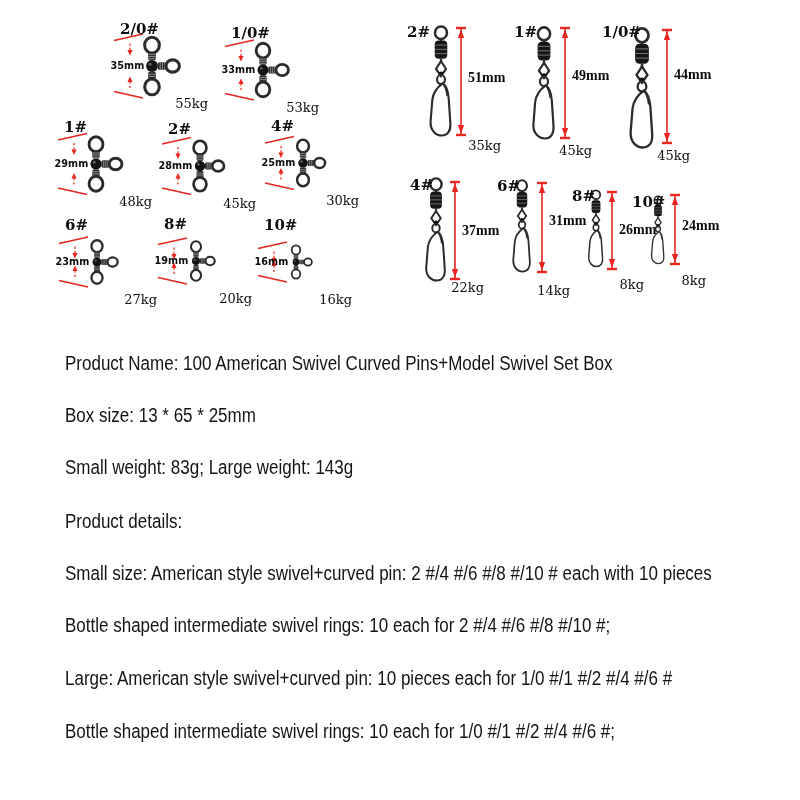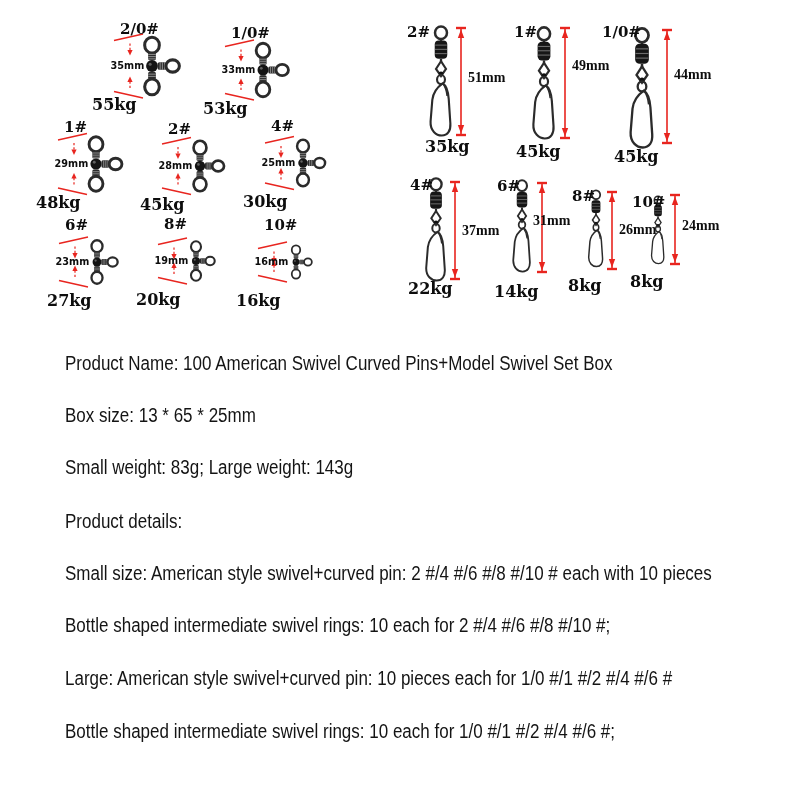--- a/index.html
+++ b/index.html
@@ -2,21 +2,21 @@
 <html><head>
 <meta charset="utf-8">
 <style>
   html,body{margin:0;padding:0;background:#fff;}
   .sheet{position:relative;width:800px;height:800px;background:#ffffff;overflow:hidden;
          font-family:"Liberation Sans",sans-serif;color:#121212;}
   .item{position:absolute;}
   .item svg{position:absolute;left:0;top:0;overflow:visible;}
   .lbl{position:absolute;white-space:nowrap;color:#0d0d0d;line-height:1;}
   .size-lbl{font-family:"DejaVu Serif",serif;font-weight:bold;font-size:15px;}
-  .kg-lbl{font-family:"DejaVu Serif",serif;font-weight:bold;font-size:16px;text-align:left;}
+  .kg-lbl{font-family:"DejaVu Serif",serif;font-weight:normal;font-size:13px;text-align:right;}
   .mm-small{font-family:"DejaVu Sans",sans-serif;font-weight:bold;font-size:11px;
             transform:scaleX(.88);transform-origin:right center;}
   .mm-big{font-family:Liberation Serif, serif;font-weight:bold;font-size:14px;}
   .desc-line{position:absolute;left:65px;white-space:nowrap;font-size:20px;
              letter-spacing:0;transform:scaleX(.85);transform-origin:left top;color:#141414;}
 </style>
 </head>
 <body>
 
 <div class="sheet">
@@ -204,21 +204,21 @@
             <ellipse cx="20.3" cy="0" rx="6.6" ry="6" fill="none" stroke="#2b2b2b" stroke-width="3"></ellipse>
             <rect x="-3.8" y="5.6" width="7.6" height="8.2" rx="1.6" fill="#2b2b2b"></rect>
             <line x1="-3.8" y1="8" x2="3.8" y2="8" stroke="#999" stroke-width=".9"></line>
             <line x1="-3.8" y1="10.2" x2="3.8" y2="10.2" stroke="#999" stroke-width=".9"></line>
             <line x1="-3.8" y1="12.4" x2="3.8" y2="12.4" stroke="#999" stroke-width=".9"></line>
             <ellipse cx="0" cy="20.5" rx="7.2" ry="7.8" fill="none" stroke="#2b2b2b" stroke-width="3"></ellipse>
           </g>
         </svg>
         <span class="lbl size-lbl" style="left:30px;top:4px">6#</span>
         <span class="lbl mm-small" style="right:66px;top:42px">23mm</span>
-        <span class="lbl kg-lbl" style="left:12px;top:79px;width:116px">27kg</span>
+        <span class="lbl kg-lbl" style="left:6px;top:79px;width:116px">27kg</span>
       </div>
       <div class="item" style="left: 134px; top: 213px; width: 120px; height: 95px;">
         <svg width="120" height="95" viewBox="0 0 120 95">
           <line x1="24" y1="31.5" x2="53" y2="25" stroke="#e8251f" stroke-width="1.4"></line>
           <line x1="40" y1="34.5" x2="40" y2="41.5" stroke="#e8251f" stroke-width="1.2" stroke-dasharray="2.2,2"></line>
           <polygon points="37.4,41 42.6,41 40,46.5" fill="#e8251f"></polygon>
           <line x1="40" y1="54.5" x2="40" y2="61.5" stroke="#e8251f" stroke-width="1.2" stroke-dasharray="2.2,2"></line>
           <polygon points="37.4,55 42.6,55 40,49.5" fill="#e8251f"></polygon>
           <line x1="24" y1="64.5" x2="53" y2="71" stroke="#e8251f" stroke-width="1.4"></line>
           <g transform="translate(62 48) scale(0.696)">
@@ -325,21 +325,21 @@
             <line x1="-6" y1="28.6" x2="6" y2="28.6" stroke="#6d6d6d" stroke-width="1.1"></line>
             <line x1="0" y1="34" x2="0" y2="37" stroke-width="2.4"></line>
             <path d="M0,36.5 L-5.2,44.5 L0,52 L5.2,44.5 Z" stroke-width="2.2"></path>
             <circle cx="0" cy="49.5" r="2.4" fill="#101010" stroke="none"></circle>
             <ellipse cx="0" cy="55.5" rx="4.1" ry="4.7" stroke-width="2.2"></ellipse>
             <path d="M1.8,59.5 C-2.5,62.5 -8,68.5 -9,76.5 L-10.8,99 C-11.3,108.5 -5,113.5 0.8,113.5 C7,113.5 10.2,108.5 9.7,101 L8,75.5 C7.3,66.5 5.2,61.5 1.8,59.5 Z" stroke-width="2.2"></path>
             <path d="M1.8,59.5 C4.4,63 5.8,67.5 6.3,72.5" stroke-width="1.5"></path>
           </g>
         </svg>
         <span class="lbl size-lbl" style="left:2px;top:3px">1#</span>
-        <span class="lbl mm-big" style="left:60px;top:37px">49mm</span>
+        <span class="lbl mm-big" style="left:60px;top:47px">49mm</span>
         <span class="lbl kg-lbl" style="left:4px;top:122px;width:76px">45kg</span>
       </div>
       <div class="item" style="left: 600px; top: 22px; width: 110px; height: 151px;">
         <svg width="110" height="151" viewBox="0 0 110 151">
           <g stroke="#e8251f" fill="#e8251f">
             <line x1="62" y1="8" x2="72" y2="8" stroke-width="2.4"></line>
             <line x1="62" y1="121" x2="72" y2="121" stroke-width="2.4"></line>
             <line x1="67" y1="9" x2="67" y2="120" stroke-width="1.6"></line>
             <polygon points="67,9.5 63.8,18 70.2,18" stroke="none"></polygon>
             <polygon points="67,119.5 63.8,111 70.2,111" stroke="none"></polygon>
@@ -409,21 +409,21 @@
             <line x1="-6" y1="28.6" x2="6" y2="28.6" stroke="#6d6d6d" stroke-width="1.1"></line>
             <line x1="0" y1="34" x2="0" y2="37" stroke-width="2.4"></line>
             <path d="M0,36.5 L-5.2,44.5 L0,52 L5.2,44.5 Z" stroke-width="2.2"></path>
             <circle cx="0" cy="49.5" r="2.4" fill="#101010" stroke="none"></circle>
             <ellipse cx="0" cy="55.5" rx="4.1" ry="4.7" stroke-width="2.2"></ellipse>
             <path d="M1.8,59.5 C-2.5,62.5 -8,68.5 -9,76.5 L-10.8,99 C-11.3,108.5 -5,113.5 0.8,113.5 C7,113.5 10.2,108.5 9.7,101 L8,75.5 C7.3,66.5 5.2,61.5 1.8,59.5 Z" stroke-width="2.2"></path>
             <path d="M1.8,59.5 C4.4,63 5.8,67.5 6.3,72.5" stroke-width="1.5"></path>
           </g>
         </svg>
         <span class="lbl size-lbl" style="left:2px;top:3px">6#</span>
-        <span class="lbl mm-big" style="left:38px;top:38px">31mm</span>
+        <span class="lbl mm-big" style="left:54px;top:38px">31mm</span>
         <span class="lbl kg-lbl" style="left:-1px;top:108px;width:76px">14kg</span>
       </div>
       <div class="item" style="left: 570px; top: 186px; width: 110px; height: 116px;">
         <svg width="110" height="116" viewBox="0 0 110 116">
           <g stroke="#e8251f" fill="#e8251f">
             <line x1="37" y1="6" x2="47" y2="6" stroke-width="2.4"></line>
             <line x1="37" y1="83" x2="47" y2="83" stroke-width="2.4"></line>
             <line x1="42" y1="7" x2="42" y2="82" stroke-width="1.6"></line>
             <polygon points="42,7.5 38.8,16 45.2,16" stroke="none"></polygon>
             <polygon points="42,81.5 38.8,73 45.2,73" stroke="none"></polygon>

